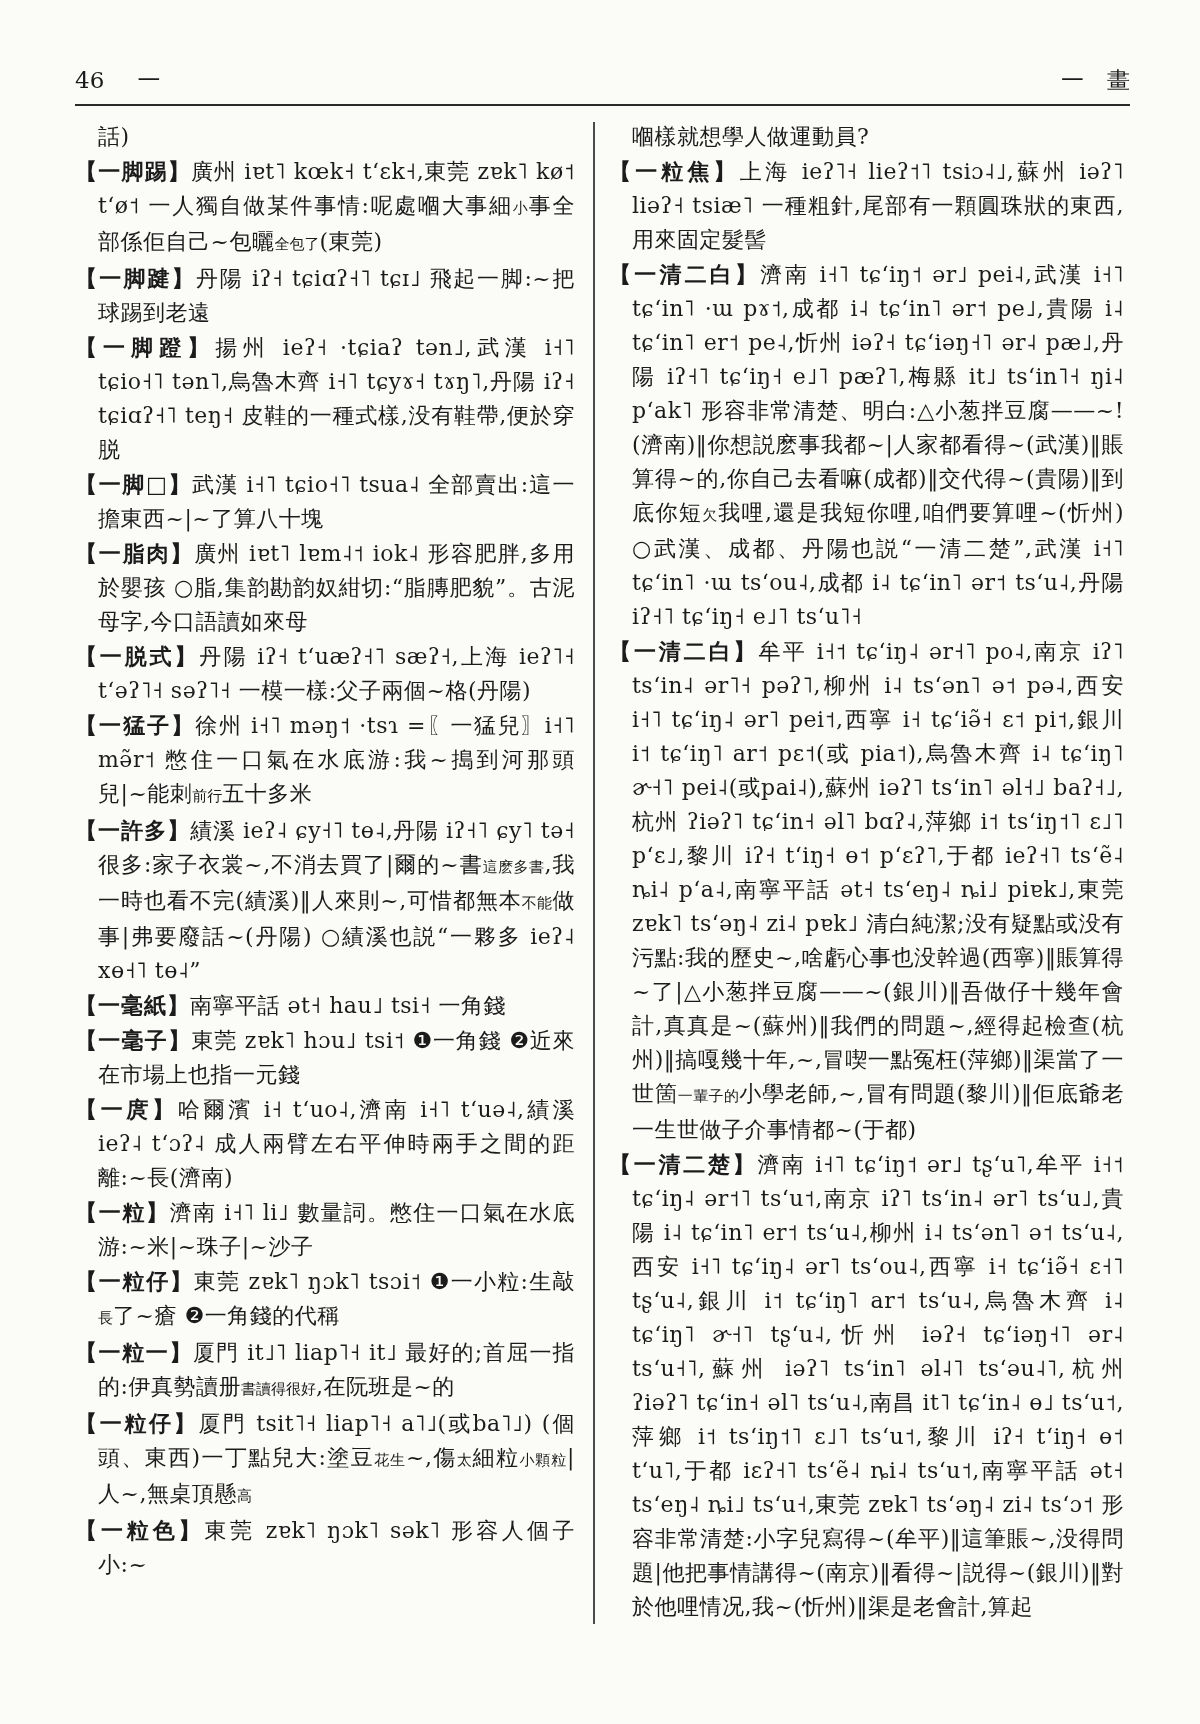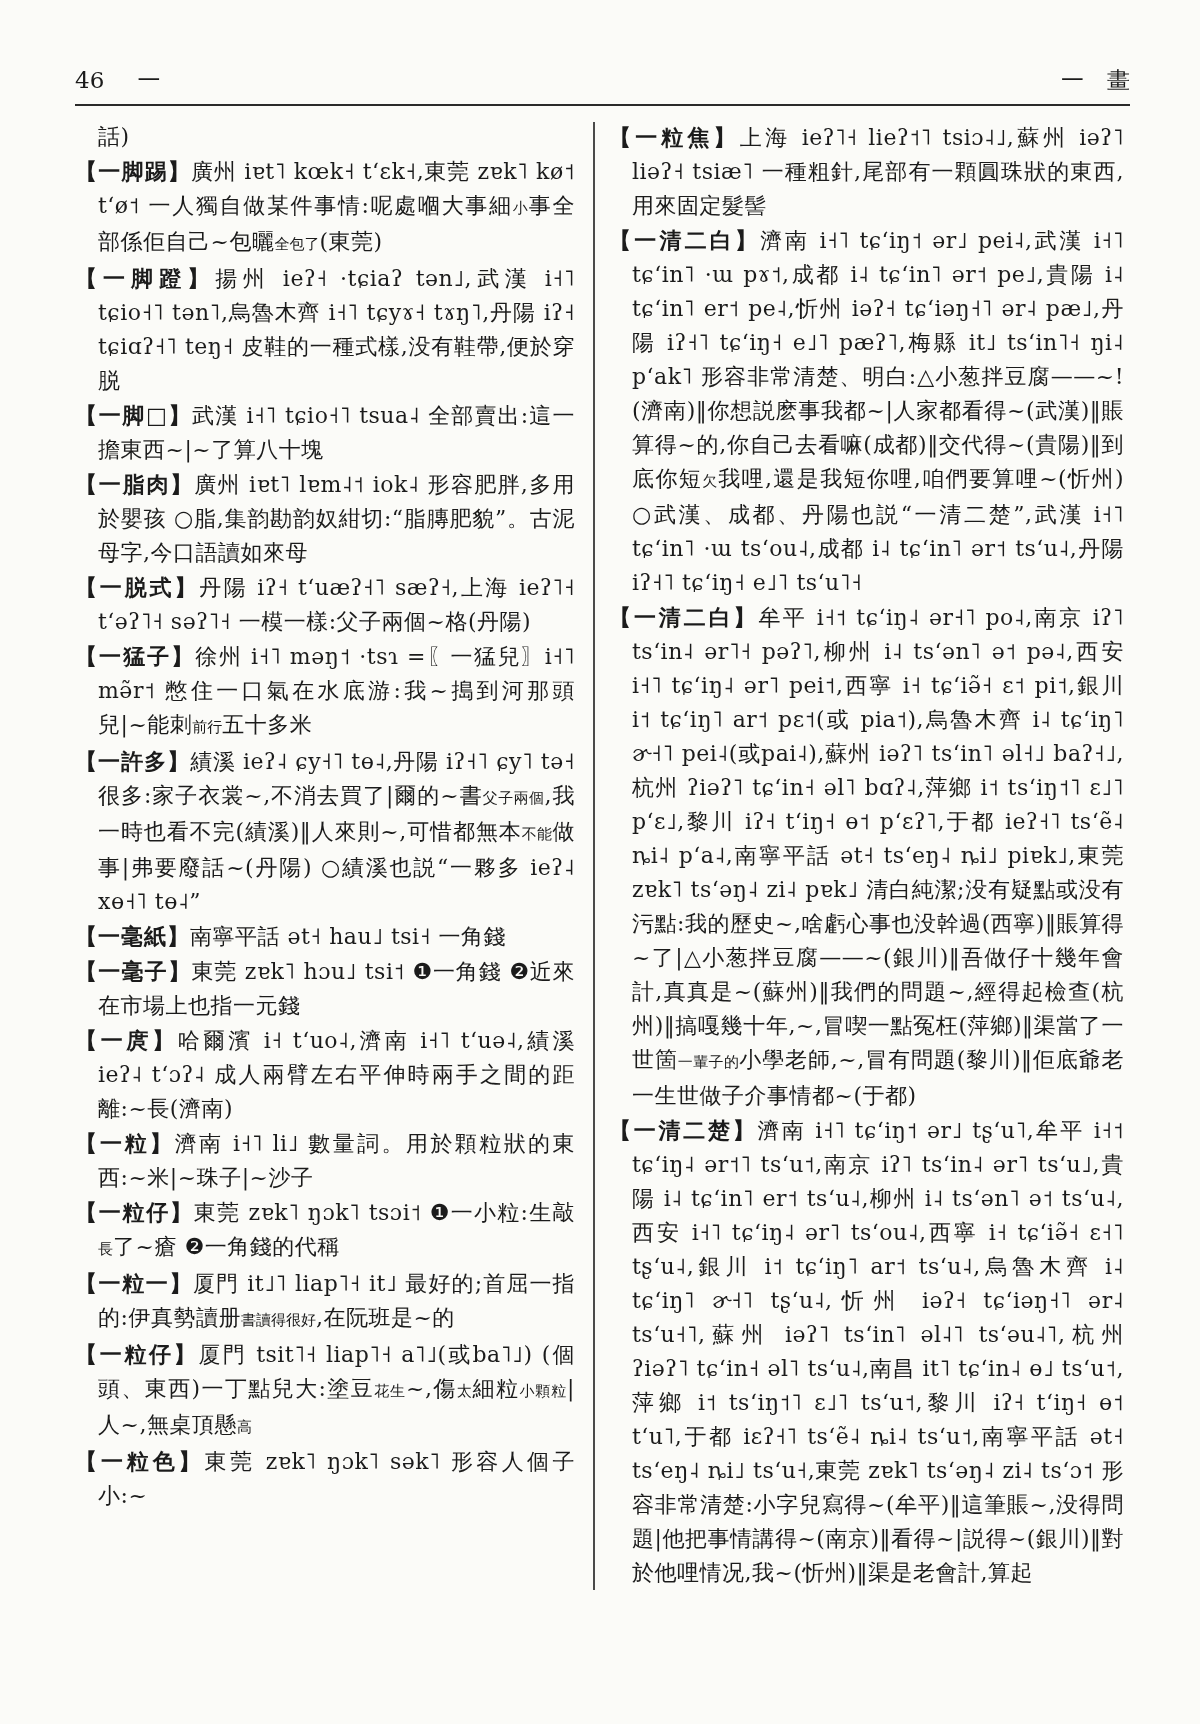--- a/index.html
+++ b/index.html
@@ -40,35 +40,37 @@
   <div class="right-group">
     <span>一　畫</span>
   </div>
 </div>
 <hr class="rule">
 
 <div class="main">
   <section class="col left" id="col-left">
       <p class="entry cont"><span>話)</span></p>
       <p class="entry"><span class="hw">【一脚踢】</span><span>廣州 iɐt˥ kœk˧ tʻɛk˧,東莞 zɐk˥ kø˦ tʻø˦ 一人獨自做某件事情:呢處嗰大事細</span><span class="sm">小</span><span>事全部係佢自己~包曬</span><span class="sm">全包了</span><span>(東莞)</span></p>
+      <p class="entry"><span class="hw">【一脚踺】</span><span>丹陽 iʔ˧ tɕiɑʔ˧˥ tɕɪ˩ 飛起一脚:~把球踢到老遠</span></p>
       <p class="entry"><span class="hw">【一脚蹬】</span><span>揚州 ieʔ˧ ·tɕiaʔ tən˩,武漢 i˧˥ tɕio˧˥ tən˥,烏魯木齊 i˧˥ tɕyɤ˧ tɤŋ˥,丹陽 iʔ˧ tɕiɑʔ˧˥ teŋ˧ 皮鞋的一種式樣,没有鞋帶,便於穿脱</span></p>
       <p class="entry"><span class="hw">【一脚□】</span><span>武漢 i˧˥ tɕio˧˥ tsua˨ 全部賣出:這一擔東西~|~了算八十塊</span></p>
       <p class="entry"><span class="hw">【一脂肉】</span><span>廣州 iɐt˥ lɐm˨˦ iok˨ 形容肥胖,多用於嬰孩 ○脂,集韵勘韵奴紺切:“脂膞肥貌”。古泥母字,今口語讀如來母</span></p>
       <p class="entry"><span class="hw">【一脱式】</span><span>丹陽 iʔ˧ tʻuæʔ˧˥ sæʔ˧,上海 ieʔ˥˧ tʻəʔ˥˧ səʔ˥˧ 一模一樣:父子兩個~格(丹陽)</span></p>
       <p class="entry"><span class="hw">【一猛子】</span><span>徐州 i˧˥ məŋ˦ ·tsɿ =〖一猛兒〗i˧˥ mə̃r˦ 憋住一口氣在水底游:我~搗到河那頭兒|~能刺</span><span class="sm">前行</span><span>五十多米</span></p>
-      <p class="entry"><span class="hw">【一許多】</span><span>績溪 ieʔ˨ ɕy˧˥ tɵ˨,丹陽 iʔ˧˥ ɕy˥ tə˧ 很多:家子衣裳~,不消去買了|爾的~書</span><span class="sm">父子兩個</span><span>,我一時也看不完(績溪)‖人來則~,可惜都無本</span><span class="sm">不能</span><span>做事|弗要廢話~(丹陽) ○績溪也説“一夥多 ieʔ˨ xɵ˧˥ tɵ˨”</span></p>
+      <p class="entry"><span class="hw">【一許多】</span><span>績溪 ieʔ˨ ɕy˧˥ tɵ˨,丹陽 iʔ˧˥ ɕy˥ tə˧ 很多:家子衣裳~,不消去買了|爾的~書</span><span class="sm">這麽多書</span><span>,我一時也看不完(績溪)‖人來則~,可惜都無本</span><span class="sm">不能</span><span>做事|弗要廢話~(丹陽) ○績溪也説“一夥多 ieʔ˨ xɵ˧˥ tɵ˨”</span></p>
       <p class="entry"><span class="hw">【一毫紙】</span><span>南寧平話 ət˧ hau˩ tsi˧ 一角錢</span></p>
       <p class="entry"><span class="hw">【一毫子】</span><span>東莞 zɐk˥ hɔu˩ tsi˦ ❶一角錢 ❷近來在市場上也指一元錢</span></p>
       <p class="entry"><span class="hw">【一庹】</span><span>哈爾濱 i˧ tʻuo˨,濟南 i˧˥ tʻuə˨,績溪 ieʔ˨ tʻɔʔ˨ 成人兩臂左右平伸時兩手之間的距離:~長(濟南)</span></p>
-      <p class="entry"><span class="hw">【一粒】</span><span>濟南 i˧˥ li˩ 數量詞。用於顆粒狀的東西:~米|~珠子|~沙子</span></p>
+      <p class="entry"><span class="hw">【一粒】</span><span>濟南 i˧˥ li˩ 數量詞。憋住一口氣在水底游:~米|~珠子|~沙子</span></p>
       <p class="entry"><span class="hw">【一粒仔】</span><span>東莞 zɐk˥ ŋɔk˥ tsɔi˦ ❶一小粒:生敲</span><span class="sm">長</span><span>了~瘡 ❷一角錢的代稱</span></p>
       <p class="entry"><span class="hw">【一粒一】</span><span>厦門 it˩˥ liap˥˧ it˩ 最好的;首屈一指的:伊真勢讀册</span><span class="sm">書讀得很好</span><span>,在阮班是~的</span></p>
       <p class="entry"><span class="hw">【一粒仔】</span><span>厦門 tsit˥˧ liap˥˧ a˥˩(或ba˥˩) (個頭、東西)一丁點兒大:塗豆</span><span class="sm">花生</span><span>~,傷</span><span class="sm">太</span><span>細粒</span><span class="sm">小顆粒</span><span>|人~,無桌頂懸</span><span class="sm">高</span></p>
       <p class="entry"><span class="hw">【一粒色】</span><span>東莞 zɐk˥ ŋɔk˥ sək˥ 形容人個子小:~</span></p>
     </section>
   <div class="divider"></div>
   <section class="col right" id="col-right">
+      <p class="entry cont"><span>嗰樣就想學人做運動員?</span></p>
       <p class="entry"><span class="hw">【一粒焦】</span><span>上海 ieʔ˥˧ lieʔ˦˥ tsiɔ˨˩,蘇州 iəʔ˥ liəʔ˧ tsiæ˥ 一種粗針,尾部有一顆圓珠狀的東西,用來固定髮髻</span></p>
       <p class="entry"><span class="hw">【一清二白】</span><span>濟南 i˧˥ tɕʻiŋ˦ ər˩ pei˨,武漢 i˧˥ tɕʻin˥ ·ɯ pɤ˦,成都 i˨ tɕʻin˥ ər˦ pe˩,貴陽 i˨ tɕʻin˥ er˦ pe˨,忻州 iəʔ˧ tɕʻiəŋ˧˥ ər˨ pæ˩,丹陽 iʔ˧˥ tɕʻiŋ˧ e˩˥ pæʔ˥,梅縣 it˩ tsʻin˥˧ ŋi˨ pʻak˥ 形容非常清楚、明白:△小葱拌豆腐——~!(濟南)‖你想説麽事我都~|人家都看得~(武漢)‖賬算得~的,你自己去看嘛(成都)‖交代得~(貴陽)‖到底你短</span><span class="sm">欠</span><span>我哩,還是我短你哩,咱們要算哩~(忻州) ○武漢、成都、丹陽也説“一清二楚”,武漢 i˧˥ tɕʻin˥ ·ɯ tsʻou˨,成都 i˨ tɕʻin˥ ər˦ tsʻu˨,丹陽 iʔ˧˥ tɕʻiŋ˧ e˩˥ tsʻu˥˧</span></p>
       <p class="entry"><span class="hw">【一清二白】</span><span>牟平 i˧˦ tɕʻiŋ˨ ər˧˥ po˨,南京 iʔ˥ tsʻin˨ ər˥˧ pəʔ˥,柳州 i˨ tsʻən˥ ə˦ pə˨,西安 i˧˥ tɕʻiŋ˨ ər˥ pei˦,西寧 i˧ tɕʻiə̃˧ ɛ˦ pi˦,銀川 i˦ tɕʻiŋ˥ ar˦ pɛ˦(或 pia˦),烏魯木齊 i˨ tɕʻiŋ˥ ɚ˧˥ pei˨(或pai˨),蘇州 iəʔ˥ tsʻin˥ əl˧˩ baʔ˧˩,杭州 ʔiəʔ˥ tɕʻin˧ əl˥ bɑʔ˨,萍鄉 i˦ tsʻiŋ˦˥ ɛ˩˥ pʻɛ˩,黎川 iʔ˧ tʻiŋ˧ ɵ˦ pʻɛʔ˥,于都 ieʔ˧˥ tsʻẽ˨ ȵi˨ pʻa˨,南寧平話 ət˧ tsʻeŋ˨ ȵi˩ piɐk˩,東莞 zɐk˥ tsʻəŋ˨ zi˨ pɐk˩ 清白純潔;没有疑點或没有污點:我的歷史~,啥虧心事也没幹過(西寧)‖賬算得~了|△小葱拌豆腐——~(銀川)‖吾做仔十幾年會計,真真是~(蘇州)‖我們的問題~,經得起檢查(杭州)‖搞嘎幾十年,~,冒喫一點冤枉(萍鄉)‖渠當了一世箇</span><span class="sm">一輩子的</span><span>小學老師,~,冒有問題(黎川)‖佢底爺老一生世做子介事情都~(于都)</span></p>
       <p class="entry"><span class="hw">【一清二楚】</span><span>濟南 i˧˥ tɕʻiŋ˦ ər˩ tʂʻu˥,牟平 i˧˦ tɕʻiŋ˨ ər˦˥ tsʻu˦,南京 iʔ˥ tsʻin˨ ər˥ tsʻu˩,貴陽 i˨ tɕʻin˥ er˦ tsʻu˨,柳州 i˨ tsʻən˥ ə˦ tsʻu˨,西安 i˧˥ tɕʻiŋ˨ ər˥ tsʻou˨,西寧 i˧ tɕʻiə̃˧ ɛ˧˥ tʂʻu˨,銀川 i˦ tɕʻiŋ˥ ar˦ tsʻu˨,烏魯木齊 i˨ tɕʻiŋ˥ ɚ˧˥ tʂʻu˨,忻州 iəʔ˧ tɕʻiəŋ˧˥ ər˨ tsʻu˧˥,蘇州 iəʔ˥ tsʻin˥ əl˨˥ tsʻəu˨˥,杭州 ʔiəʔ˥ tɕʻin˧ əl˥ tsʻu˨,南昌 it˥ tɕʻin˨ ɵ˩ tsʻu˦,萍鄉 i˦ tsʻiŋ˦˥ ɛ˩˥ tsʻu˦,黎川 iʔ˧ tʻiŋ˧ ɵ˦ tʻu˥,于都 iɛʔ˧˥ tsʻẽ˨ ȵi˨ tsʻu˦,南寧平話 ət˧ tsʻeŋ˨ ȵi˩ tsʻu˧,東莞 zɐk˥ tsʻəŋ˨ zi˨ tsʻɔ˦ 形容非常清楚:小字兒寫得~(牟平)‖這筆賬~,没得問題|他把事情講得~(南京)‖看得~|説得~(銀川)‖對於他哩情况,我~(忻州)‖渠是老會計,算起</span></p>
     </section>
 </div>
 
 </body></html>

